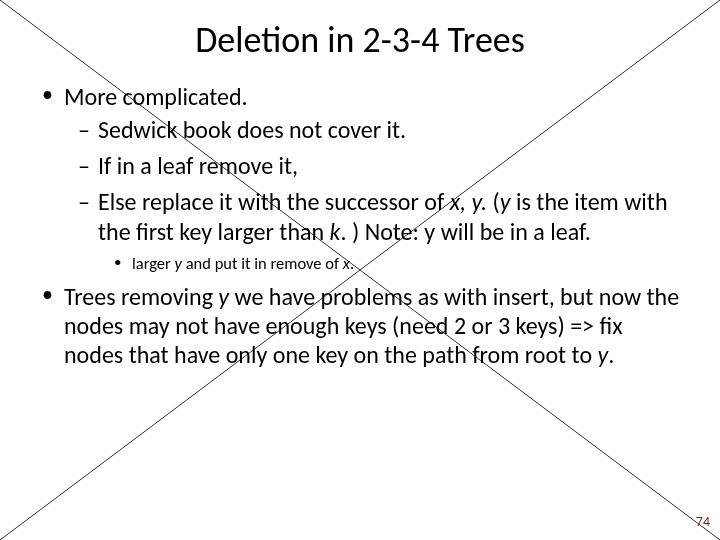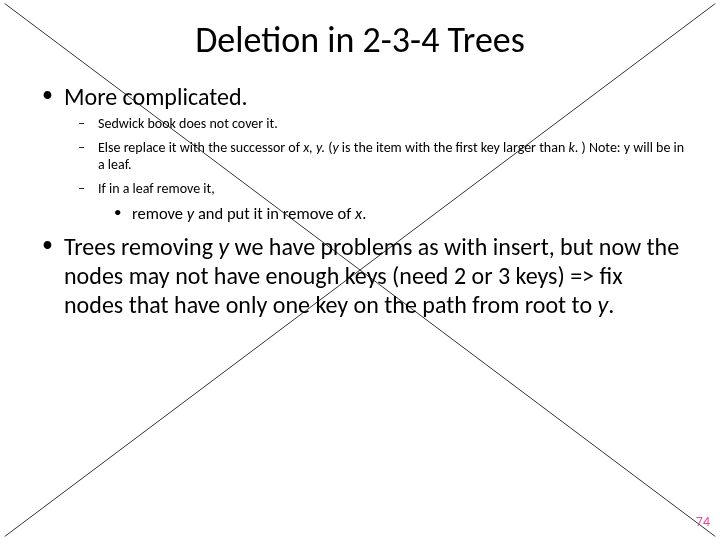--- a/index.html
+++ b/index.html
@@ -1,53 +1,53 @@
 <!DOCTYPE html>
 <html><head>
 <meta charset="utf-8">
 <style>
   * { margin: 0; padding: 0; box-sizing: border-box; }
   html, body { width: 720px; height: 540px; background: #fff; font-family: Calibri, "Segoe UI", Arial, sans-serif; color: #000; }
-  .slide { position: relative; width: 720px; height: 540px; overflow: hidden; border-radius: 14px; }
+  .slide { position: relative; width: 720px; height: 540px; overflow: hidden; }
   .cross { position: absolute; inset: 0; pointer-events: none; }
   .title { font-size: 36px; text-align: center; margin-top: 18px; margin-bottom: 20px; font-weight: 400; }
   .content { padding: 0 34px 0 36px; }
   ul { list-style: none; }
   .l1 { font-size: 24px; line-height: 1.22; margin-bottom: 4px; padding-left: 28px; position: relative; }
   .l1::before { content: "•"; position: absolute; left: 6px; top: 0; font-size: 22px; }
-  .l2 { font-size: 14px; line-height: 1.25; margin: 2px 0 6px 0; padding-left: 62px; position: relative; }
+  .l2 { font-size: 24px; line-height: 1.25; margin: 2px 0 6px 0; padding-left: 62px; position: relative; }
   .l2::before { content: "–"; position: absolute; left: 42px; top: 0; }
   .l3 { font-size: 16.5px; line-height: 1.25; margin: 2px 0 8px 0; padding-left: 96px; position: relative; color: #000; }
   .l3::before { content: "•"; position: absolute; left: 78px; top: 0; font-size: 15px; }
-  .page-num { position: absolute; right: 10px; bottom: 10px; font-size: 14px; color: #ec4899; text-align: right; }
+  .page-num { position: absolute; right: 10px; bottom: 10px; font-size: 14px; color: #7f1d1d; text-align: right; }
   .it { font-style: italic; }
 </style>
 </head>
 <body>
 
 <div class="slide">
 
   <svg class="cross" width="720" height="540">
     <line x1="0" y1="0" x2="720" y2="540" stroke="#000" stroke-width="0.8"></line>
     <line x1="720" y1="0" x2="0" y2="540" stroke="#000" stroke-width="0.8"></line>
   </svg>
 
   <h1 class="title">Deletion in 2-3-4 Trees</h1>
 
   <div class="content">
     <ul>
       <li class="l1">More complicated.</li>
       <li class="l2">Sedwick book does not cover it.</li>
 
+      <li class="l2">If in a leaf remove it,</li>
       <li class="l2">
         <span>Else replace it with the successor of </span><span class="it">x, y.</span><span> (</span><span class="it">y</span><span> is the item with the first key larger than </span><span class="it">k</span><span>. ) Note: y will be in a leaf.</span>
       </li>
-      <li class="l2">If in a leaf remove it,</li>
       <li class="l3">
-        <span>remove </span><span class="it">y</span><span> and put it in remove of </span><span class="it">x</span><span>.</span>
+        <span>larger </span><span class="it">y</span><span> and put it in remove of </span><span class="it">x</span><span>.</span>
       </li>
 
       <li class="l1">
         <span>Trees removing </span><span class="it">y</span><span> we have problems as with insert, but now the nodes may not have enough keys (need 2 or 3 keys) =&gt; fix nodes that have only one key on the path from root to </span><span class="it">y</span><span>.</span>
       </li>
     </ul>
   </div>
 
   <div class="page-num">74</div>
 </div>

